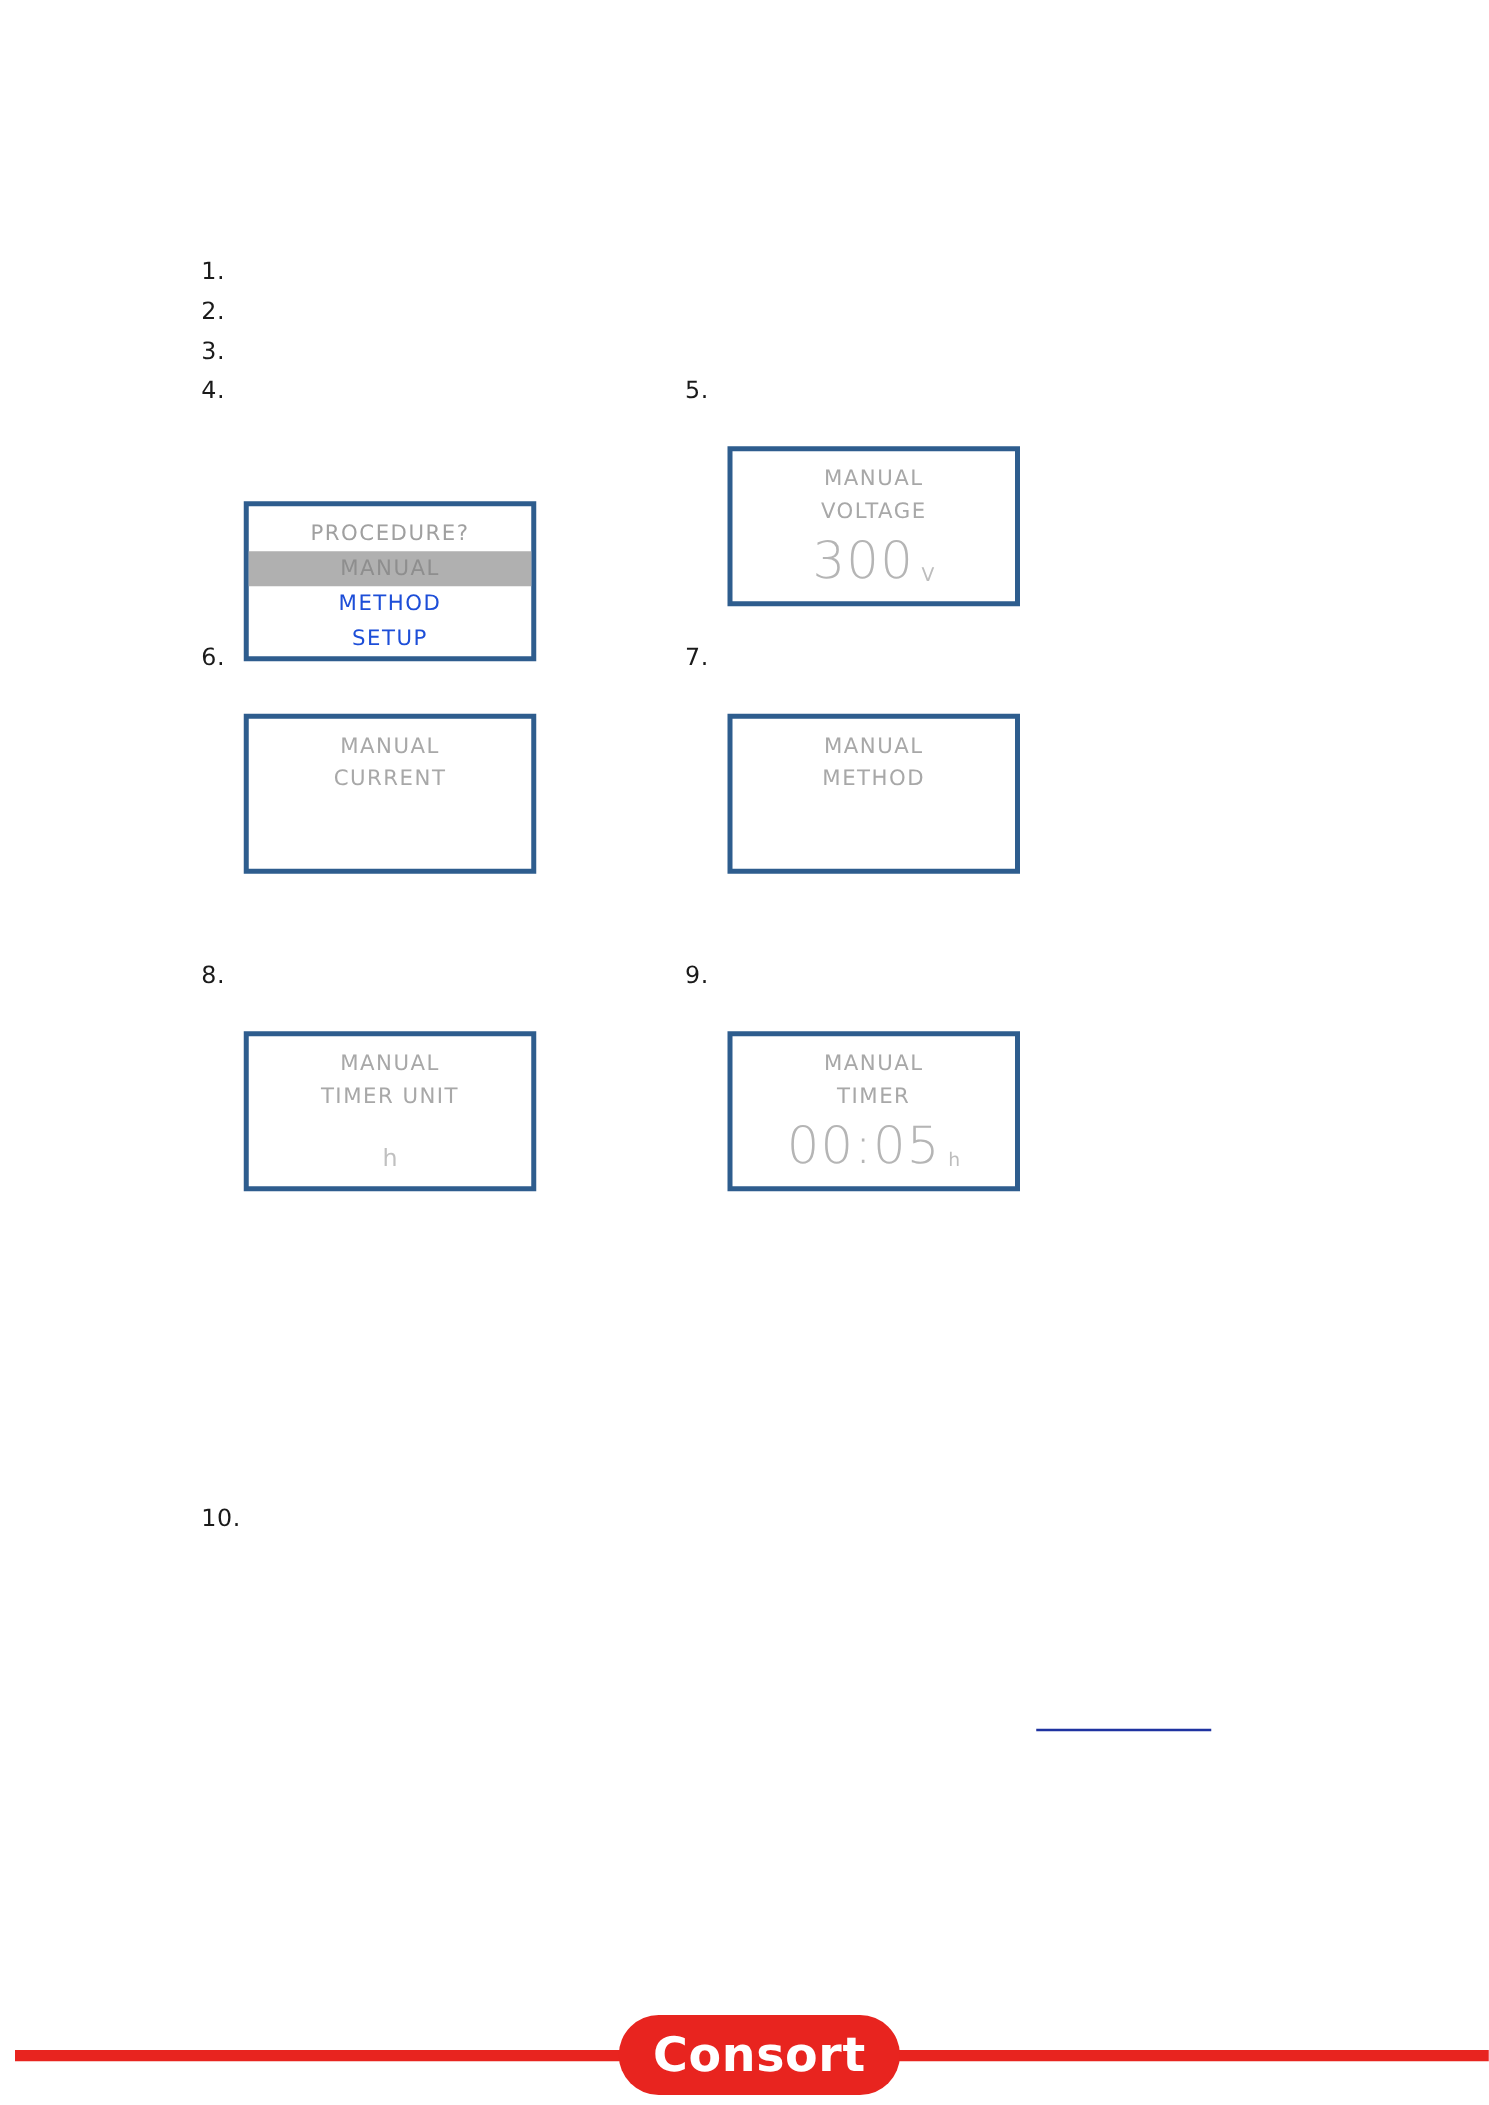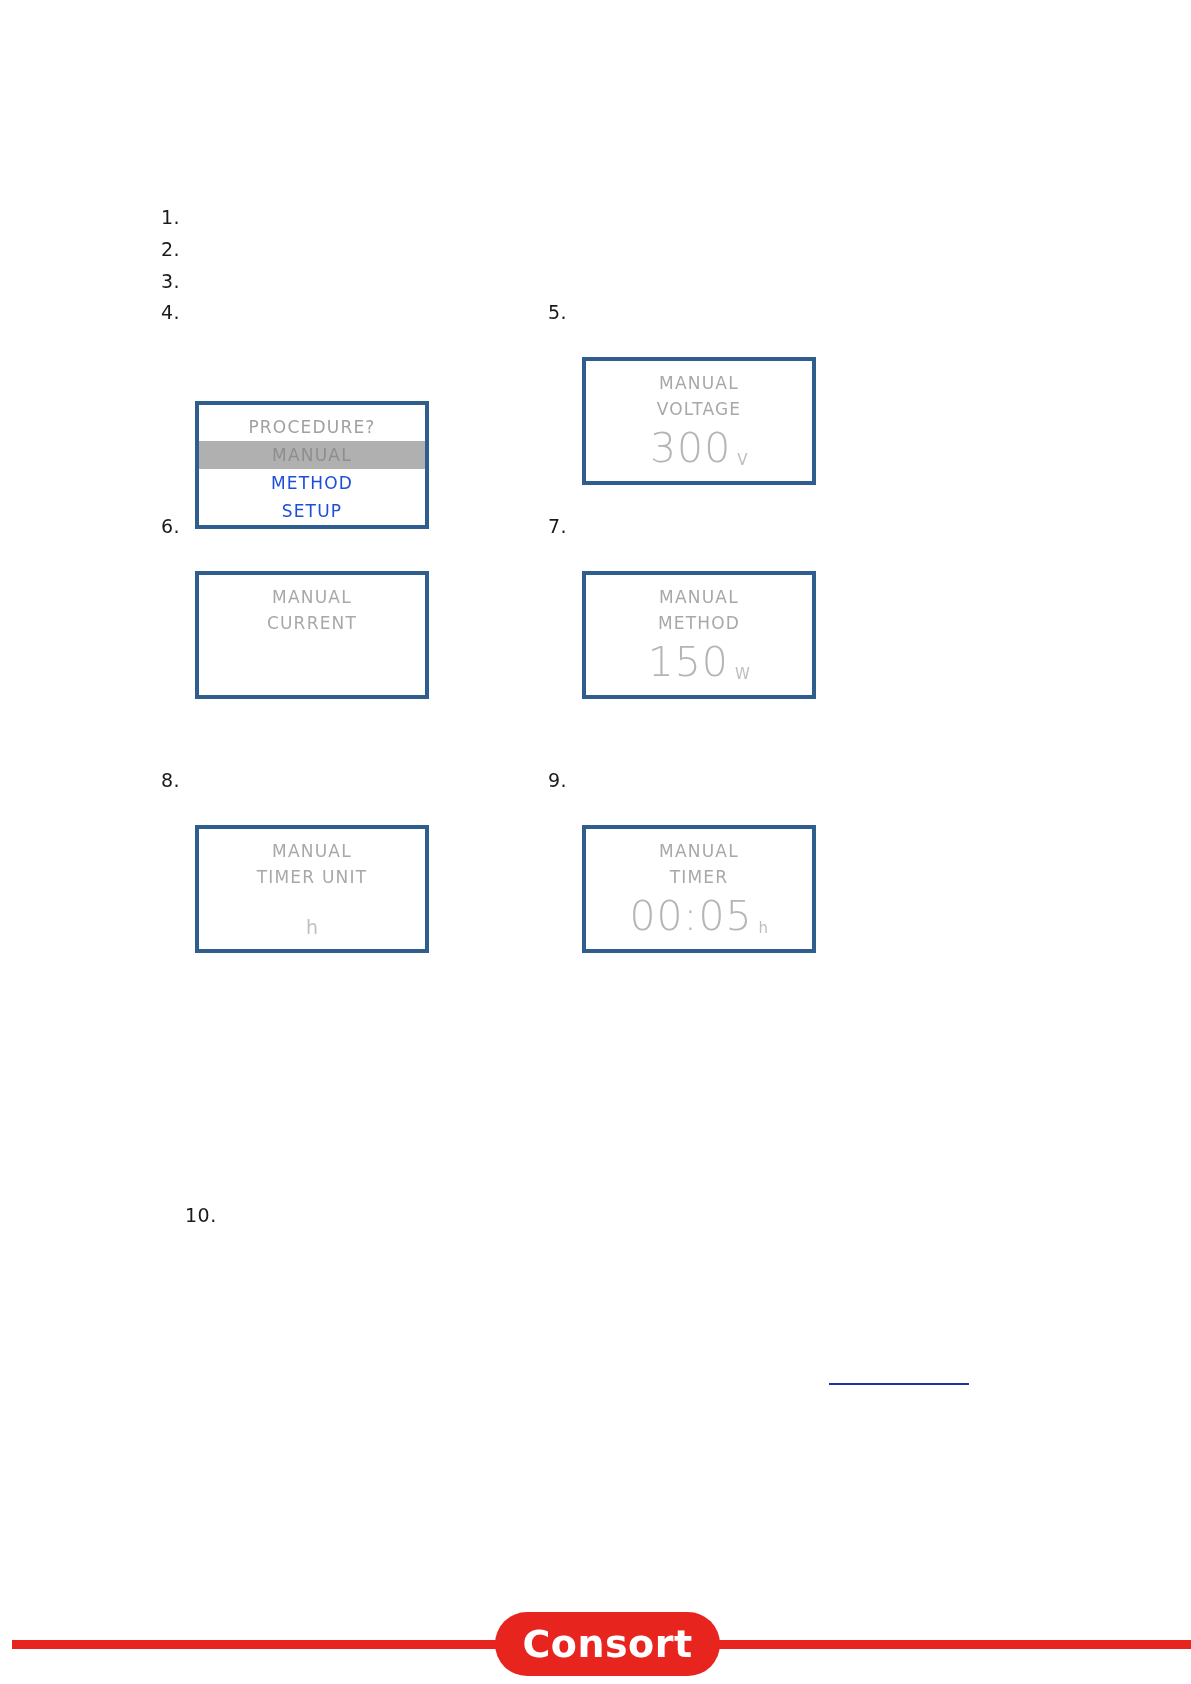--- a/index.html
+++ b/index.html
@@ -156,21 +156,21 @@
 
 <div class="step-num" style="left:161px; top:206px;">1.</div>
 <div class="step-num" style="left:161px; top:238px;">2.</div>
 <div class="step-num" style="left:161px; top:270px;">3.</div>
 <div class="step-num" style="left:161px; top:301px;">4.</div>
 <div class="step-num" style="left:548px; top:301px;">5.</div>
 <div class="step-num" style="left:161px; top:515px;">6.</div>
 <div class="step-num" style="left:548px; top:515px;">7.</div>
 <div class="step-num" style="left:161px; top:769px;">8.</div>
 <div class="step-num" style="left:548px; top:769px;">9.</div>
-<div class="step-num" style="left:161px; top:1204px;margin-left:24px;">10.</div>
+<div class="step-num" style="left:161px; top:1204px;">10.</div>
 
 <div class="lcd lcd-menu" style="left:195px; top:357px;">
   <div class="menu-row header">PROCEDURE?</div>
   <div class="menu-row selected">MANUAL</div>
   <div class="menu-row">METHOD</div>
   <div class="menu-row">SETUP</div>
 </div>
 
 <div class="lcd" style="left:582px; top:357px;">
   <div class="lcd-title">MANUAL</div>
@@ -182,24 +182,20 @@
 </div>
 
 <div class="lcd" style="left:195px; top:571px;">
   <div class="lcd-title">MANUAL</div>
   <div class="lcd-title">CURRENT</div>
 </div>
 
 <div class="lcd" style="left:582px; top:571px;">
   <div class="lcd-title">MANUAL</div>
   <div class="lcd-title">METHOD</div>
-  <div class="lcd-value-row">
-    <div class="lcd-value">150</div>
-    <div class="lcd-unit">W</div>
-  </div>
 </div>
 
 <div class="lcd" style="left:195px; top:825px;">
   <div class="lcd-title">MANUAL</div>
   <div class="lcd-title">TIMER UNIT</div>
   <div class="lcd-unit-alone">h</div>
 </div>
 
 <div class="lcd" style="left:582px; top:825px;">
   <div class="lcd-title">MANUAL</div>

